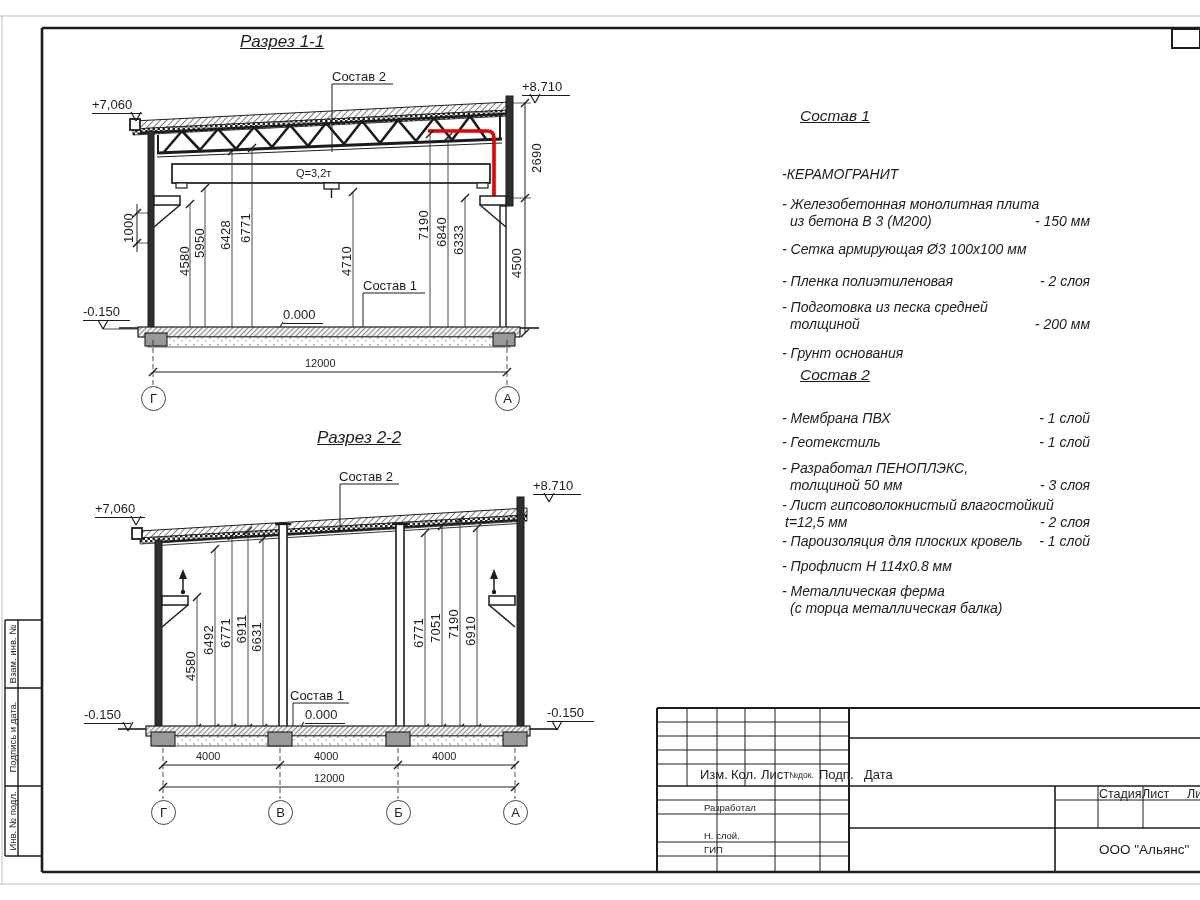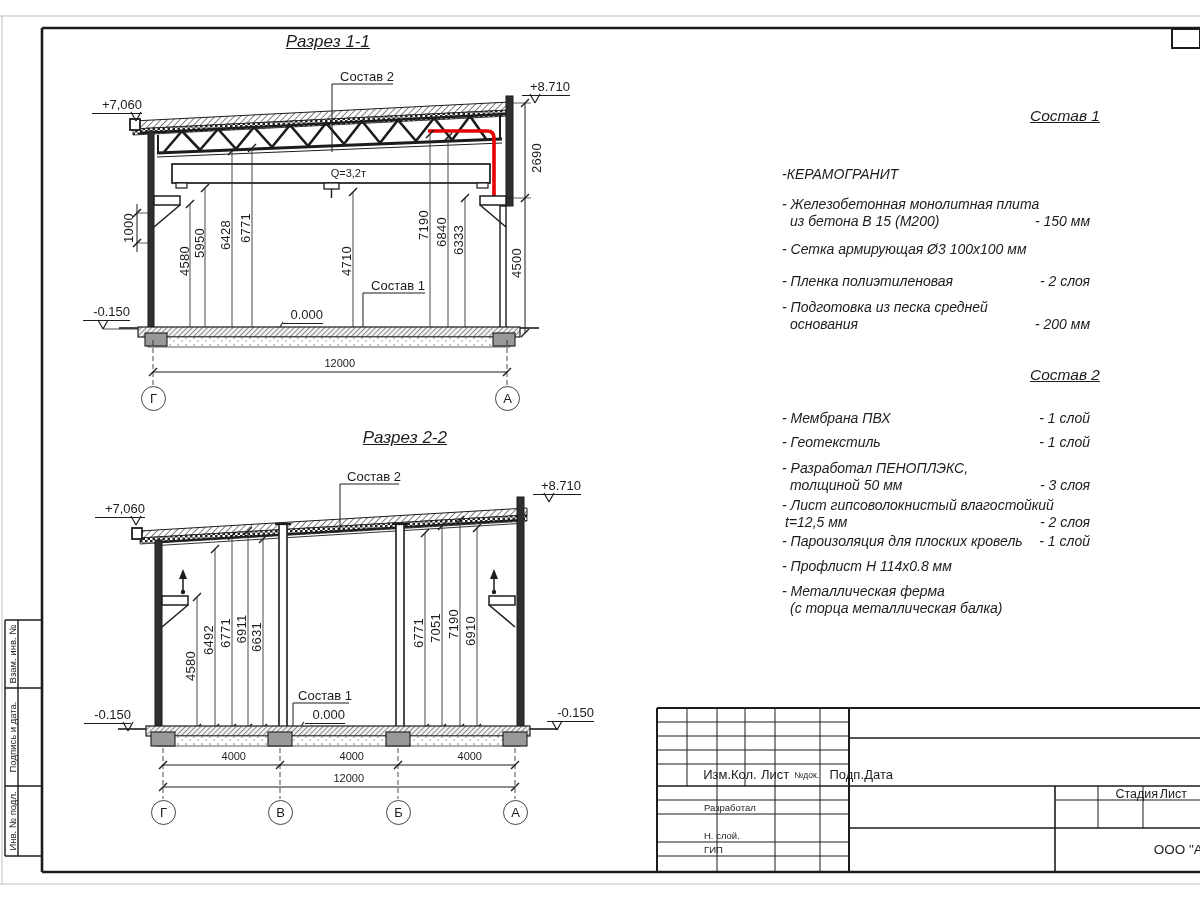--- a/index.html
+++ b/index.html
@@ -1,20 +1,20 @@
 <!DOCTYPE html>
 <html><head>
 <meta charset="utf-8">
 <style>
   html,body{margin:0;padding:0;background:#fff;}
   .sheet{position:relative;width:1200px;height:900px;background:#ffffff;overflow:hidden;
          font-family:"Liberation Sans",sans-serif;color:#1c1c1c;}
   svg{position:absolute;left:0;top:0;}
   .txt{position:absolute;white-space:nowrap;}
-  .c{text-align:right;}
+  .c{text-align:left;}
   .ttl{font-size:17px;font-style:italic;text-decoration:underline;}
   .spec-h{font-size:15.5px;font-style:italic;text-decoration:underline;}
   .lbl{font-size:13px;}
   .elev{font-size:13px;}
   .ul{border-bottom:1px solid #1c1c1c;padding-bottom:1px;}
   .dim-h{font-size:11px;}
   .dim-v{position:absolute;transform:translate(-50%,-50%) rotate(-90deg);
          white-space:nowrap;font-size:13px;letter-spacing:.3px;}
   .axis{position:absolute;width:23px;height:23px;border:1.2px solid #444;border-radius:50%;
         text-align:center;line-height:23px;font-size:13px;background:#fff;}
@@ -298,34 +298,37 @@
 <div class="axis" style="left:268px;top:800px">В</div>
 <div class="axis" style="left:386px;top:800px">Б</div>
 <div class="axis" style="left:503px;top:800px">А</div>
 
 <div class="txt spec-h c" style="left:800px;top:107px;width:300px">Состав 1</div>
 <div class="li" style="top:166px">
   <span>-КЕРАМОГРАНИТ</span>
 </div>
 <div class="li" style="top:196px">
   <span>- Железобетонная  монолитная плита</span>
-  <span style="padding-left:8px">из бетона В 15 (М200)</span>
+  <span style="padding-left:8px">из бетона В 3 (М200)</span>
   <div class="li-v">- 150 мм</div>
 </div>
 <div class="li" style="top:241px">
   <span>- Сетка армирующая Ø3 100х100 мм</span>
 </div>
 <div class="li" style="top:273px">
   <span>- Пленка полиэтиленовая</span>
   <div class="li-v">-  2 слоя</div>
 </div>
 <div class="li" style="top:299px">
   <span>- Подготовка из песка средней</span>
-  <span style="padding-left:8px">основания</span>
+  <span style="padding-left:8px">толщиной</span>
   <div class="li-v">- 200 мм</div>
+</div>
+<div class="li" style="top:345px">
+  <span>- Грунт основания</span>
 </div>
 
 <div class="txt spec-h c" style="left:800px;top:366px;width:300px">Состав 2</div>
 <div class="li" style="top:410px">
   <span>- Мембрана ПВХ</span>
   <div class="li-v">- 1 слой</div>
 </div>
 <div class="li" style="top:434px">
   <span>- Геотекстиль</span>
   <div class="li-v">- 1 слой</div>

